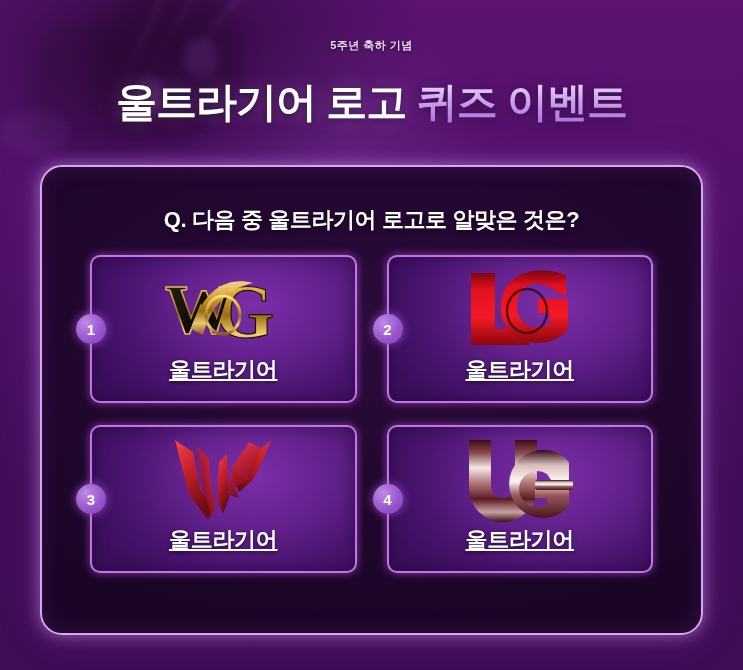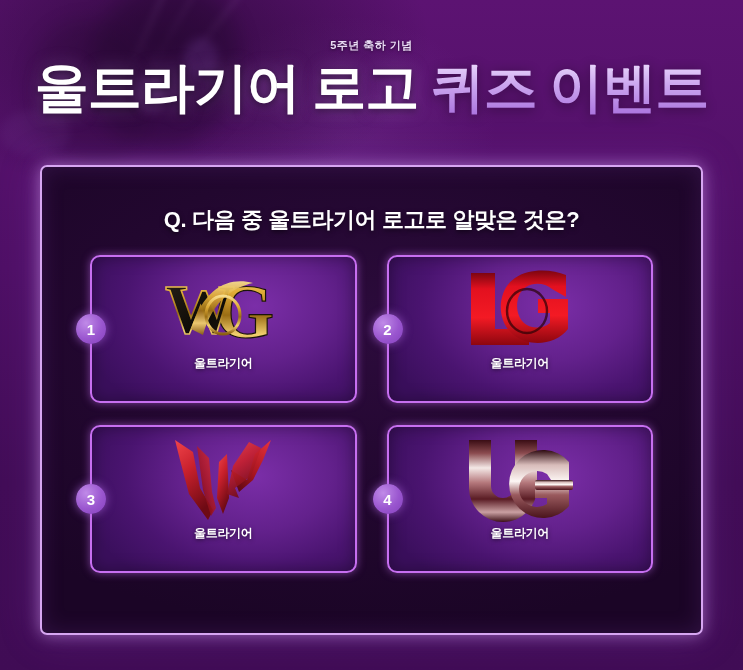--- a/index.html
+++ b/index.html
@@ -31,38 +31,38 @@
   .bg-figure .d2{left:214px;top:78px;width:34px;height:40px;background:rgba(120,70,165,.38);}
   .bg-figure .d3{left:30px;top:150px;width:70px;height:46px;background:rgba(150,100,195,.16);}
 
   
   .header{position:relative;z-index:3;text-align:center;padding-top:38px;}
   .subtitle{
     font-size:11px;font-weight:700;color:#e9dcf4;letter-spacing:.5px;
     text-shadow:0 1px 3px rgba(0,0,0,.5);
   }
   .title{
-    margin-top:7px;font-size:54px;font-weight:800;letter-spacing:-1px;
-    line-height:1.05;white-space:nowrap;font-family:Liberation Serif, serif;
+    margin-top:28px;font-size:41px;font-weight:800;letter-spacing:-1px;
+    line-height:1.05;white-space:nowrap;
   }
   .title .w{
     color:#ffffff;
     text-shadow:0 2px 7px rgba(0,0,0,.45), 0 0 18px rgba(205,160,240,.35);
   }
   .title .p{
     background:linear-gradient(180deg,#f0e2ff 0%, #cba6ef 45%, #a86fdd 100%);
     -webkit-background-clip:text;background-clip:text;color:transparent;
     -webkit-text-fill-color:transparent;
     filter:drop-shadow(0 2px 6px rgba(0,0,0,.4));
   }
 
   
   .quiz-card{
     position:absolute;left:40px;top:165px;width:663px;height:470px;
-    border-radius:7px;
+    border-radius:22px;
     border:2px solid #d7a6f2;
     background:
       radial-gradient(ellipse 520px 300px at 50% 35%, #2c0b3c 0%, #22072f 55%, #1b0526 100%);
     box-shadow:0 0 16px rgba(215,166,242,.55), inset 0 0 22px rgba(150,80,200,.18), 0 0 40px rgba(150,70,210,.25);
     box-sizing:border-box;
   }
   .question{
     text-align:center;margin-top:38px;
     font-size:22px;font-weight:800;color:#ffffff;letter-spacing:-.4px;
     text-shadow:0 2px 5px rgba(0,0,0,.55);
@@ -81,23 +81,24 @@
     border:2px solid #c76ff0;
     background:
       radial-gradient(ellipse 180px 130px at 62% 34%, #7b2ea8 0%, #63218c 42%, #4a1470 72%, #3a0f5c 100%);
     box-shadow:0 0 9px rgba(200,110,245,.55), inset 0 0 16px rgba(0,0,0,.35);
     box-sizing:border-box;
     display:flex;flex-direction:column;align-items:center;justify-content:flex-start;
     overflow:hidden;
   }
   .logo-wrap{height:96px;display:flex;align-items:center;justify-content:center;margin-top:4px;}
   .opt-label{
-    font-size:12px;font-weight:700;color:#ffffff;letter-spacing:-.3px;
+    font-size:22px;font-weight:700;color:#ffffff;letter-spacing:-.3px;
     text-shadow:0 1px 4px rgba(0,0,0,.6);
     margin-top:-2px;
+    text-decoration:underline;
   }
   .badge{
     position:absolute;left:-14px;top:50%;transform:translateY(-50%);
     width:30px;height:30px;border-radius:50%;
     background:radial-gradient(circle at 34% 30%, #c08ae8 0%, #9a56cf 55%, #8440bd 100%);
     color:#ffffff;font-size:15px;font-weight:800;
     display:flex;align-items:center;justify-content:center;
     box-shadow:0 0 10px rgba(168,96,220,.75);
     z-index:4;
   }

